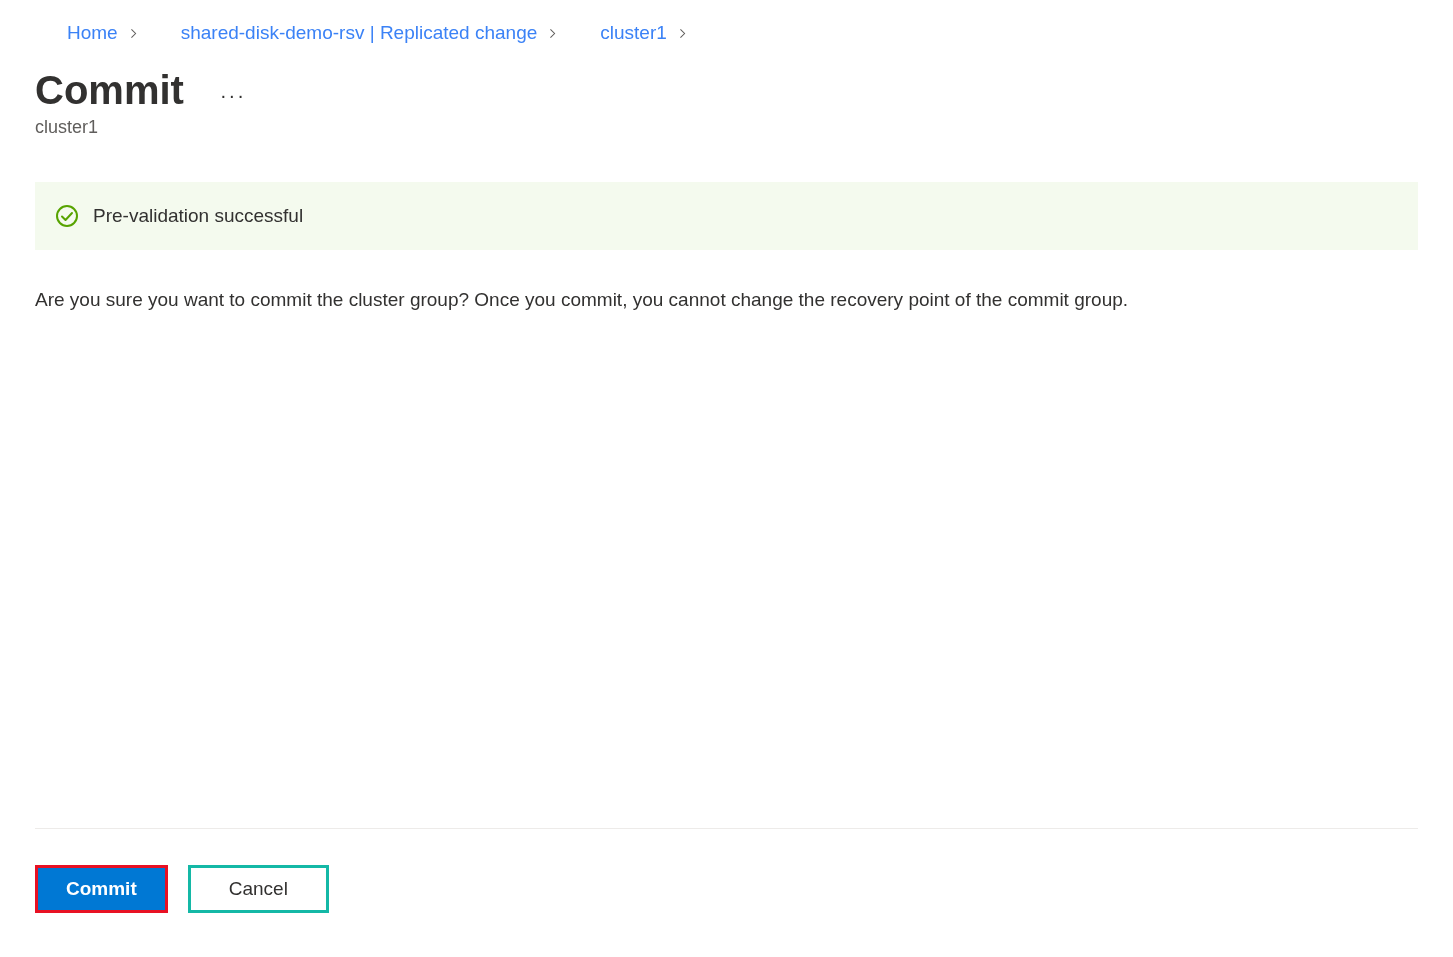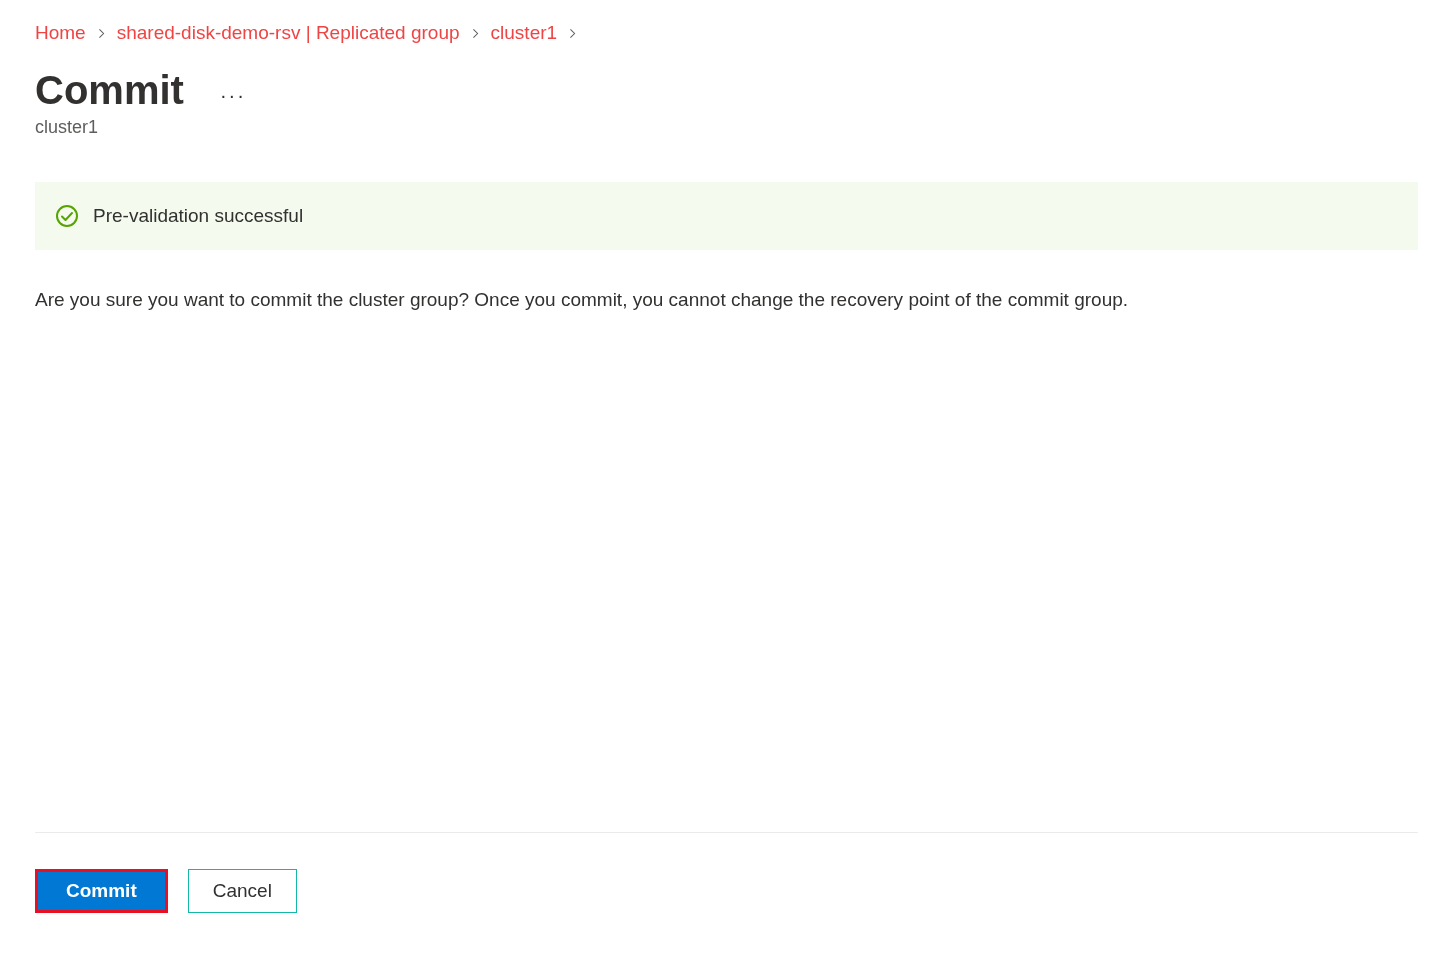--- a/index.html
+++ b/index.html
@@ -16,23 +16,24 @@
       padding: 22px 35px;
       position: relative;
     }
     .breadcrumb {
       display: flex;
       align-items: center;
       margin-bottom: 24px;
       font-size: 19px;
     }
     .breadcrumb a {
-      color: #ef4444;
+      color: #3b82f6;
       text-decoration: none;
       cursor: pointer;
+      margin-left: 32px;
     }
     .chevron {
       color: #605e5c;
       margin: 0 10px;
       font-size: 16px;
       display: inline-flex;
       align-items: center;
     }
     .chevron svg {
       width: 11px;
@@ -109,38 +110,38 @@
       border: 3px solid #e81123;
       font-size: 19px;
       font-weight: 600;
       padding: 8px 28px;
       cursor: pointer;
       font-family: inherit;
     }
     .btn-secondary {
       background: #ffffff;
       color: #323130;
-      border: 1px solid #14b8a6;
+      border: 3px solid #14b8a6;
       font-size: 19px;
-      padding: 10px 24px;
+      padding: 10px 38px;
       cursor: pointer;
       font-family: inherit;
     }
   </style>
 </head>
 <body>
 
 <nav class="breadcrumb">
   <a>Home</a>
   <span class="chevron">
     <svg viewBox="0 0 16 16" fill="none" stroke="#605e5c" stroke-width="1.5">
       <path d="M5 2 L11 8 L5 14"></path>
     </svg>
   </span>
-  <a>shared-disk-demo-rsv | Replicated group</a>
+  <a>shared-disk-demo-rsv | Replicated change</a>
   <span class="chevron">
     <svg viewBox="0 0 16 16" fill="none" stroke="#605e5c" stroke-width="1.5">
       <path d="M5 2 L11 8 L5 14"></path>
     </svg>
   </span>
   <a>cluster1</a>
   <span class="chevron">
     <svg viewBox="0 0 16 16" fill="none" stroke="#605e5c" stroke-width="1.5">
       <path d="M5 2 L11 8 L5 14"></path>
     </svg>

